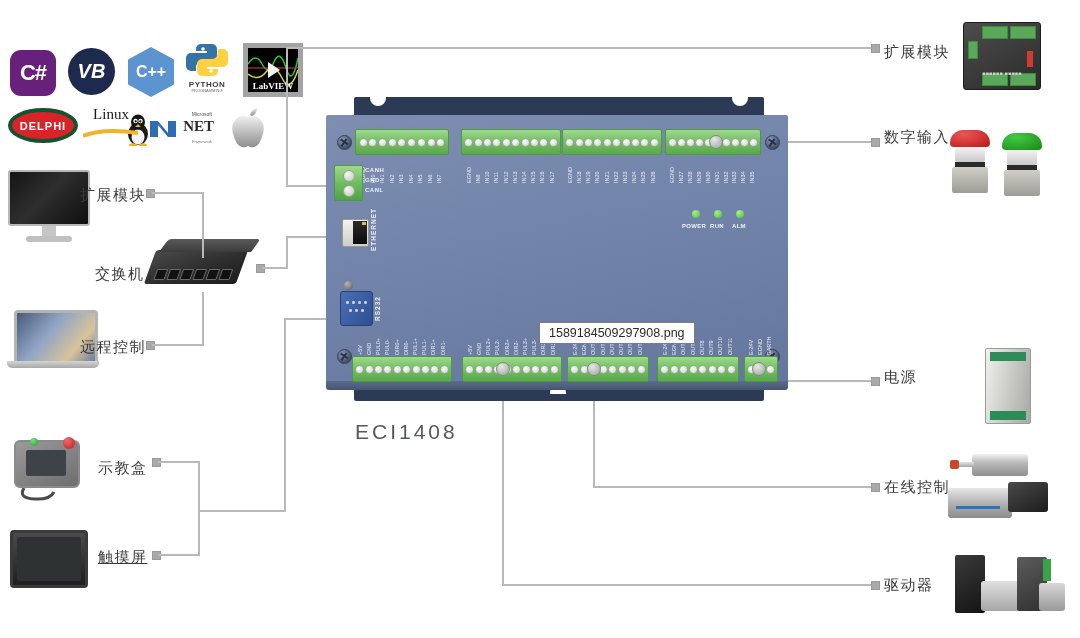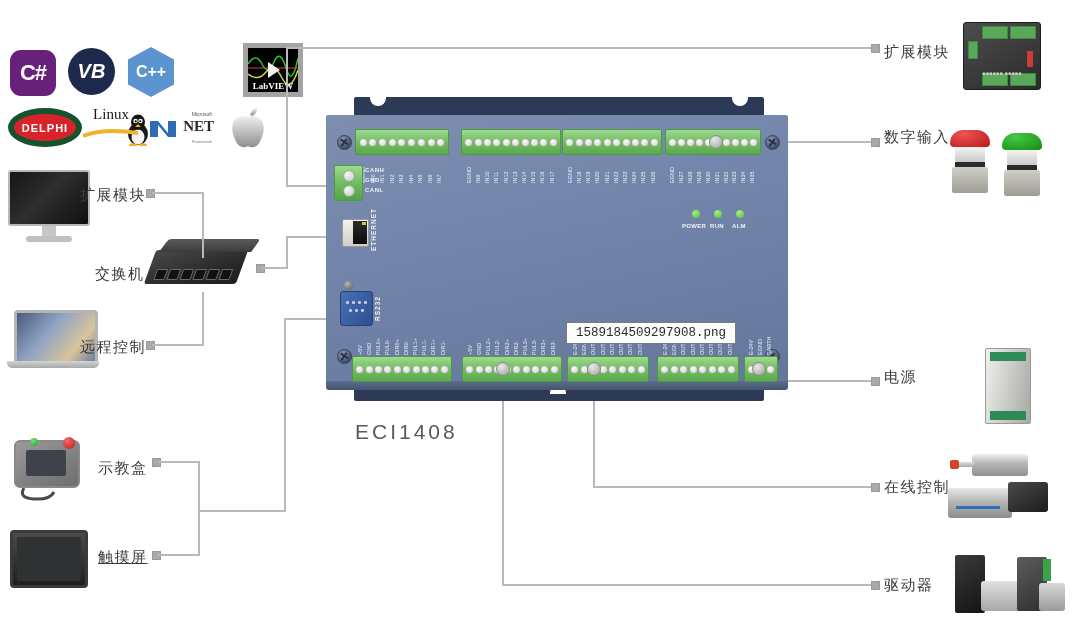--- a/index.html
+++ b/index.html
@@ -72,21 +72,21 @@
   .lv-text {
     position: absolute; left: 0; bottom: 1px; width: 50px;
     text-align: center; color: #fff; font-size: 9px; font-weight: bold;
     font-family: "Liberation Serif", serif;
   }
   .logo-delphi {
     width: 62px; height: 27px; border-radius: 50%;
     background: #d8232a; color: #fff;
     display: flex; align-items: center; justify-content: center;
     font-size: 11px; font-weight: bold; letter-spacing: 1px;
-    border: 6px solid #14532d;
+    border: 4px solid #14532d;
   }
   .logo-linux { width: 68px; height: 46px; }
   .lx-word {
     position: absolute; left: 0; top: 2px; width: 56px;
     text-align: center; font-size: 15px; color: #1a1a1a;
     font-family: "Liberation Serif", serif;
   }
   .logo-dotnet { width: 66px; height: 34px; }
   .dn-net {
     position: absolute; right: 0; top: 8px;
@@ -414,20 +414,30 @@
   </div>
 
   <div class="logo logo-vb abs" style="left:68px; top:48px;">
     <span>VB</span>
   </div>
 
   <div class="logo logo-cpp abs" style="left:128px; top:47px;">
     <span>C++</span>
   </div>
 
+  <div class="logo logo-python abs" style="left:180px; top:40px;">
+    <svg width="54" height="40" viewBox="0 0 54 40">
+      <path d="M22 4 h10 a5 5 0 0 1 5 5 v7 a5 5 0 0 1 -5 5 h-10 a6 6 0 0 0 -6 6 v4 h-5 a5 5 0 0 1 -5 -5 v-8 a5 5 0 0 1 5 -5 h16 v-2 h-11 v-2 a5 5 0 0 1 5 -5 z" fill="#3573a5"></path>
+      <path d="M32 36 h-10 a5 5 0 0 1 -5 -5 v-7 a5 5 0 0 1 5 -5 h10 a6 6 0 0 0 6 -6 v-4 h5 a5 5 0 0 1 5 5 v8 a5 5 0 0 1 -5 5 h-16 v2 h11 v2 a5 5 0 0 1 -5 5 z" fill="#ffd141"></path>
+      <circle cx="23" cy="9" r="1.8" fill="#fff"></circle>
+      <circle cx="31" cy="31" r="1.8" fill="#fff"></circle>
+    </svg>
+    <div class="py-tag">PYTHON</div>
+    <div class="py-sub">PROGRAMMING</div>
+  </div>
 
   <div class="logo logo-labview abs" style="left:243px; top:43px;">
     <svg width="50" height="44" viewBox="0 0 50 44">
       <rect width="50" height="44" fill="#000"></rect>
       <path d="M0 16 Q8 4 14 16 T26 14 T38 20 T50 10" stroke="#2ec62e" fill="none" stroke-width="1.4"></path>
       <path d="M0 26 Q10 34 18 24 T34 30 T50 22" stroke="#d8d838" fill="none" stroke-width="1.4"></path>
       <line x1="0" y1="20" x2="50" y2="20" stroke="#e03b3b" stroke-width="1.2"></line>
       <polygon points="20,14 32,22 20,30" fill="#f2f2f2"></polygon>
     </svg>
     <div class="lv-text">LabVIEW</div>
@@ -883,15 +893,15 @@
       <div class="hole"></div>
       <div class="hole"></div>
       <div class="hole"></div>
     </div>
     <div class="big-hole" style="left:430px; top:265px;"></div>
 
   </div>
 
   <div class="model-name" style="left:355px; top:420px;">ECI1408</div>
 
-  <div class="tooltip" style="left:566px; top:322px;font-family:Liberation Mono, monospace;">1589184509297908.png</div>
+  <div class="tooltip" style="left:539px; top:322px;">1589184509297908.png</div>
 
 </div>
 
 </body></html>

